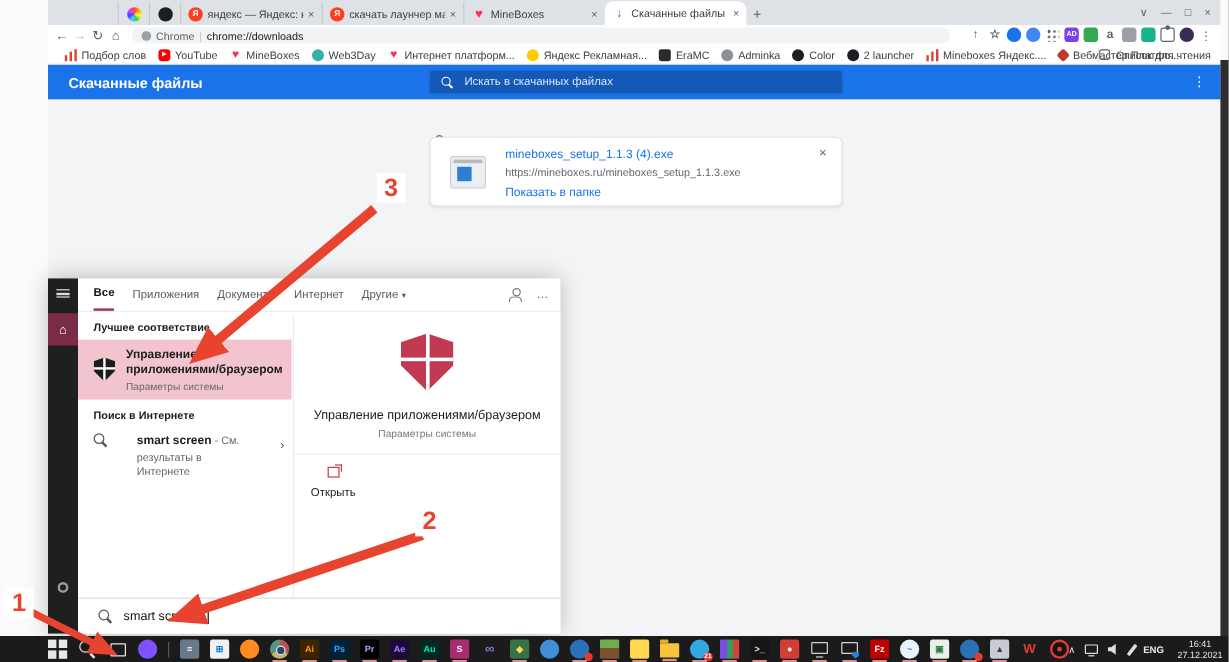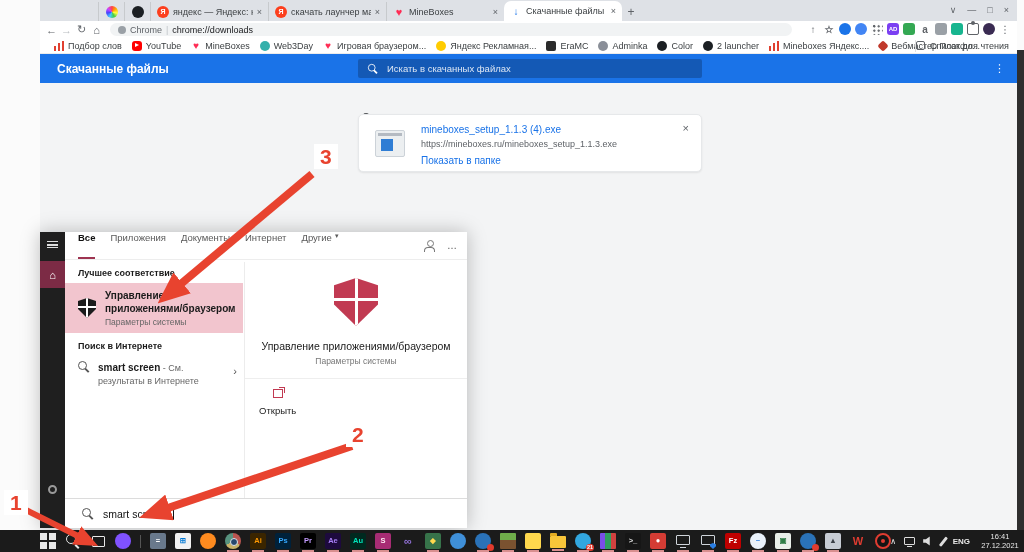--- a/index.html
+++ b/index.html
@@ -78,40 +78,40 @@
   
   #search-panel{position:absolute;left:40px;top:232px;width:427px;height:296px;background:#fff;z-index:5;box-shadow:0 0 18px rgba(0,0,0,0.25);}
   #sp-side{position:absolute;left:0;top:0;width:25px;height:100%;background:#1f1f1f;display:flex;flex-direction:column;align-items:center;padding:9px 0 34px 0;}
   .hamburger{width:11px;height:7px;border-top:1.5px solid #ddd;border-bottom:1.5px solid #ddd;position:relative;flex:none;}
   .hamburger::after{content:"";position:absolute;left:0;right:0;top:2px;height:1.5px;background:#ddd;}
   .home-tile{width:25px;height:27px;background:#7c2b45;color:#fff;display:flex;align-items:center;justify-content:center;font-size:11px;margin-top:13px;flex:none;}
   .gear{width:9px;height:9px;border:2px solid #9a9a9a;border-radius:50%;margin-top:auto;flex:none;}
   #sp-main{position:absolute;left:25px;top:0;right:0;height:100%;}
   #sp-tabs-row{position:absolute;left:0;top:0;right:0;height:28px;display:flex;align-items:center;padding:0 10px 0 13px;border-bottom:1px solid #ededed;}
   #sp-tabs{display:flex;gap:15px;align-items:center;height:100%;}
-  .sptab{font-size:9.5px;color:#5a5a5a;height:100%;display:flex;align-items:flex-start;gap:3px;}
+  .sptab{font-size:9.5px;color:#5a5a5a;height:100%;display:flex;align-items:center;gap:3px;}
   .sptab.active{color:#111;font-weight:bold;border-bottom:2px solid #9e3451;}
   .sptab .dd{font-size:7px;color:#5a5a5a;}
   .person{width:12px;height:12px;position:relative;margin-left:auto;}
   .person::before{content:"";position:absolute;left:3.5px;top:0;width:5px;height:5px;border:1px solid #777;border-radius:50%;}
   .person::after{content:"";position:absolute;left:1px;bottom:0;width:9px;height:4px;border:1px solid #777;border-bottom:none;border-radius:4px 4px 0 0;}
   #sp-ellipsis{color:#555;font-size:10px;margin-left:12px;}
   #sp-left{position:absolute;left:0;top:28px;width:178px;}
   .sp-h{font-size:9px;font-weight:bold;color:#1b1b1b;margin:8px 0 5px 13px;}
   #best-row{background:#f2c5ce;display:flex;align-items:center;gap:9px;padding:6px 6px 6px 13px;}
   .shield{display:inline-block;position:relative;clip-path:polygon(50% 0%,100% 15%,100% 55%,50% 100%,0% 55%,0% 15%);flex:none;}
   .shield::before{content:"";position:absolute;left:calc(50% - 1px);top:0;bottom:0;width:2px;background:#fff;}
   .shield::after{content:"";position:absolute;top:calc(44% - 1px);left:0;right:0;height:2px;background:#fff;}
   .shield-dark{width:18px;height:20px;background:#1c1c1c;}
   .shield-big{width:44px;height:48px;background:#c13a52;}
   .shield-big::before{width:3px;left:calc(50% - 1.5px);}
   .shield-big::after{height:3px;top:calc(44% - 1.5px);}
   .bm-title{font-size:10px;font-weight:bold;color:#1b1b1b;line-height:1.3;}
   .bm-sub{font-size:8.5px;color:#666;margin-top:2px;}
-  #web-row{display:flex;align-items:flex-start;gap:8px;padding:5px 6px 5px 13px;}
+  #web-row{display:flex;align-items:flex-start;gap:24px;padding:5px 6px 5px 13px;}
   .web-text{font-size:9px;color:#666;width:128px;line-height:1.35;}
   .web-text b{font-size:10px;color:#1b1b1b;}
   .chev{margin-left:auto;color:#555;font-size:11px;margin-top:4px;}
   #sp-preview{position:absolute;left:179px;top:30px;right:0;bottom:30px;border-left:1px solid #ececec;background:#fff;display:flex;flex-direction:column;align-items:center;}
   #sp-preview .shield-big{margin-top:16px;}
   .pv-title{font-size:10.5px;color:#1b1b1b;margin-top:14px;text-align:center;padding:0 6px;}
   .pv-sub{font-size:8.5px;color:#777;margin-top:4px;}
   .pv-div{width:100%;border-top:1px solid #eee;margin-top:12px;}
   #open-row{align-self:flex-start;display:flex;align-items:center;gap:7px;margin:10px 0 0 14px;font-size:9.5px;color:#1b1b1b;flex-direction:column;}
   .open-ico{width:10px;height:9px;border:1.2px solid #c13a52;position:relative;flex:none;}
@@ -255,21 +255,21 @@
           <div class="bmk">
             <span class="bmi bm-heart">♥</span>
             <span>MineBoxes</span>
           </div>
           <div class="bmk">
             <span class="bmi bm-teal-circle"></span>
             <span>Web3Day</span>
           </div>
           <div class="bmk">
             <span class="bmi bm-heart">♥</span>
-            <span>Игровая браузером...</span>
+            <span>Интернет платформ...</span>
           </div>
           <div class="bmk">
             <span class="bmi bm-yellow-badge"></span>
             <span>Яндекс Рекламная...</span>
           </div>
           <div class="bmk">
             <span class="bmi bm-dark-square"></span>
             <span>EraMC</span>
           </div>
           <div class="bmk">

